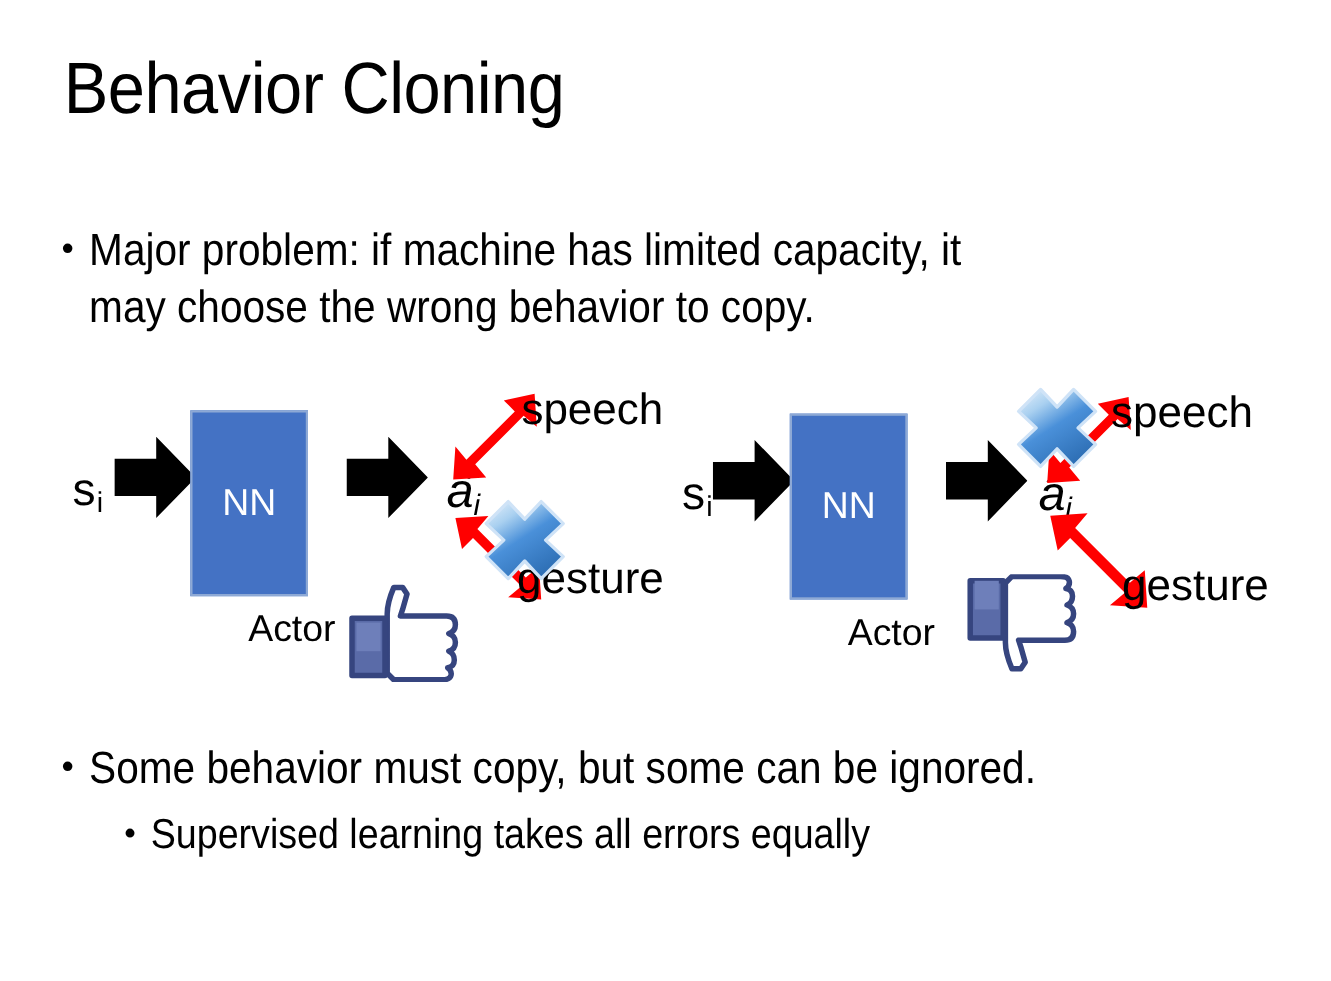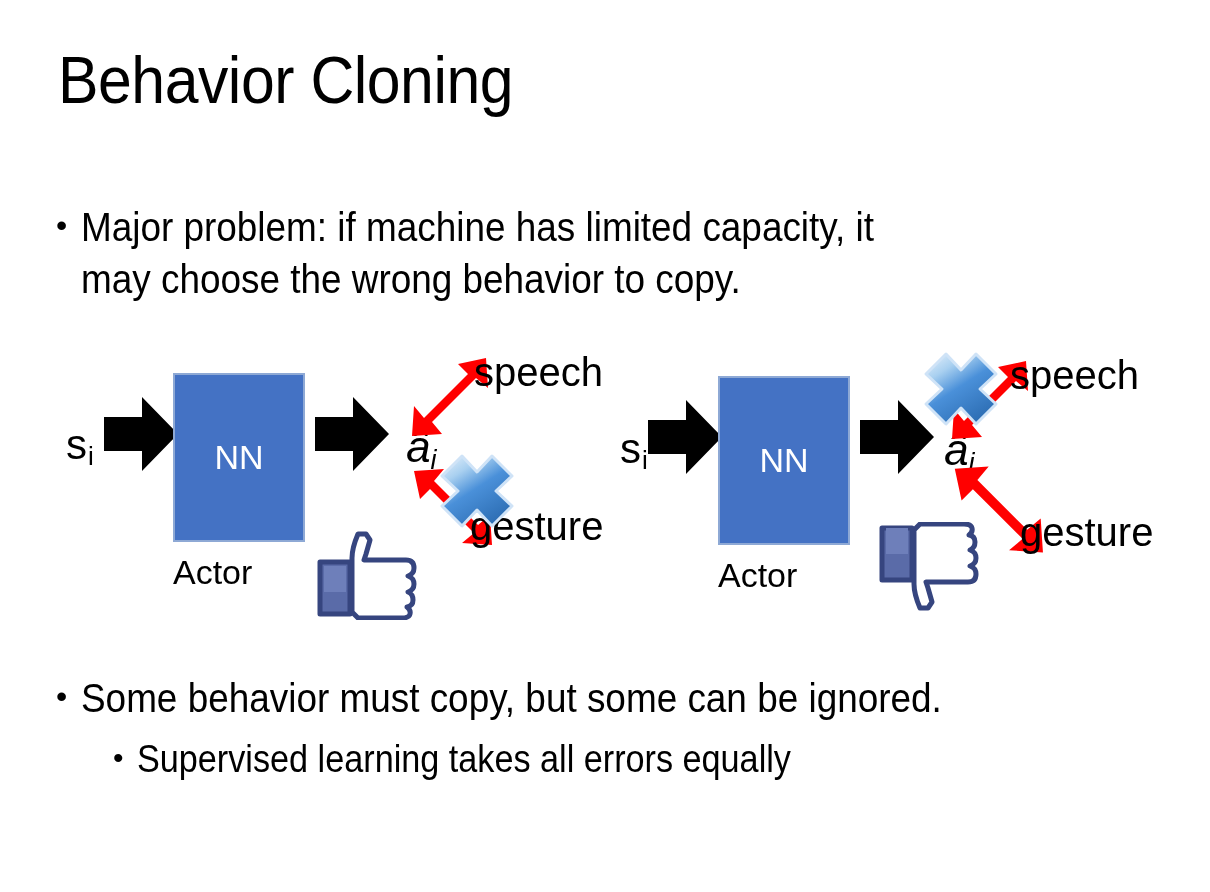--- a/index.html
+++ b/index.html
@@ -79,33 +79,33 @@
     width:74px; height:78px;
   }
   .block-arrow svg { display:block; width:100%; height:100%; }
   .arrow-in  { left:104px; top:395px; }
   .arrow-out { left:315px; top:395px; }
 
   
   .nn-box {
     position:absolute;
     left:173px; top:373px;
-    width:132px; height:169px;
+    width:107px; height:169px;
     background:#4472C4;
     border:2px solid #8EA9D5;
     display:flex; align-items:center; justify-content:center;
     color:#ffffff;
     font-size:34px;
     font-family:"Liberation Sans", sans-serif;
   }
   .actor-label {
     position:absolute;
     left:173px; top:553px;
     width:132px;
-    text-align:left;
+    text-align:right;
     font-size:34px;
     font-family:"Liberation Sans", sans-serif;
   }
 
   
   .action-label {
     position:absolute;
     left:406px; top:425px;
     font-family:Liberation Sans, sans-serif;
     font-style:italic;

